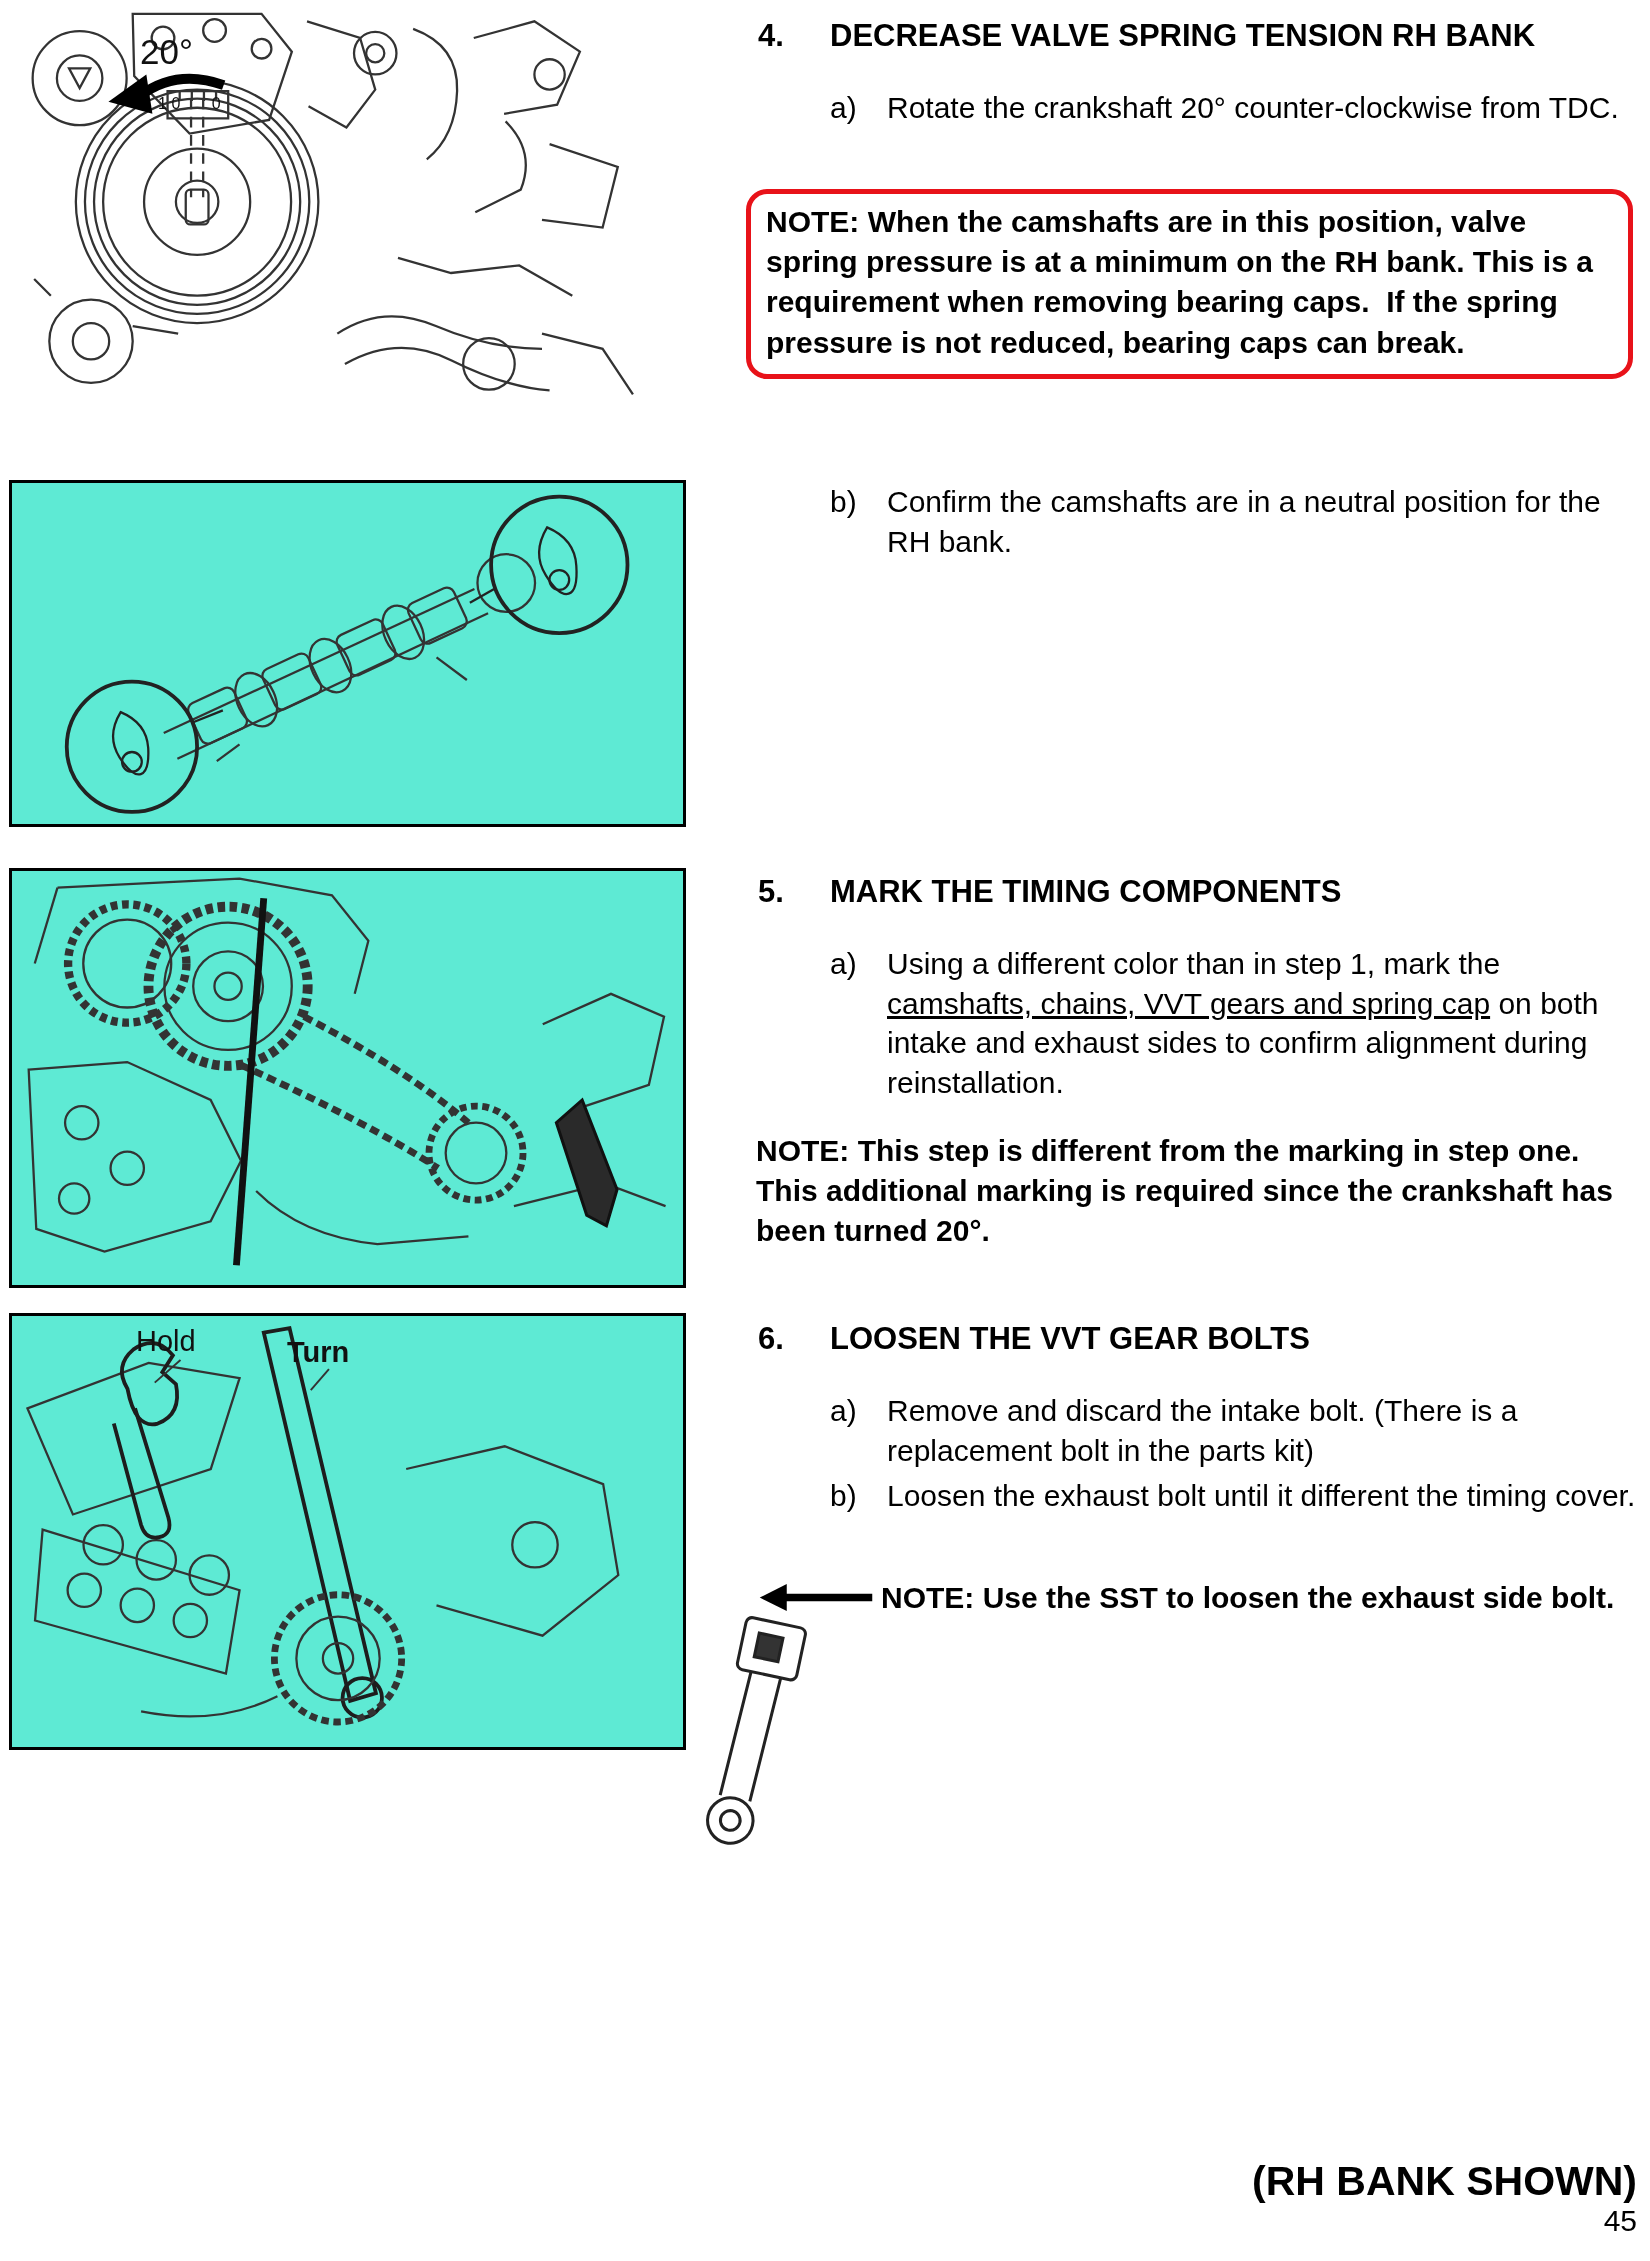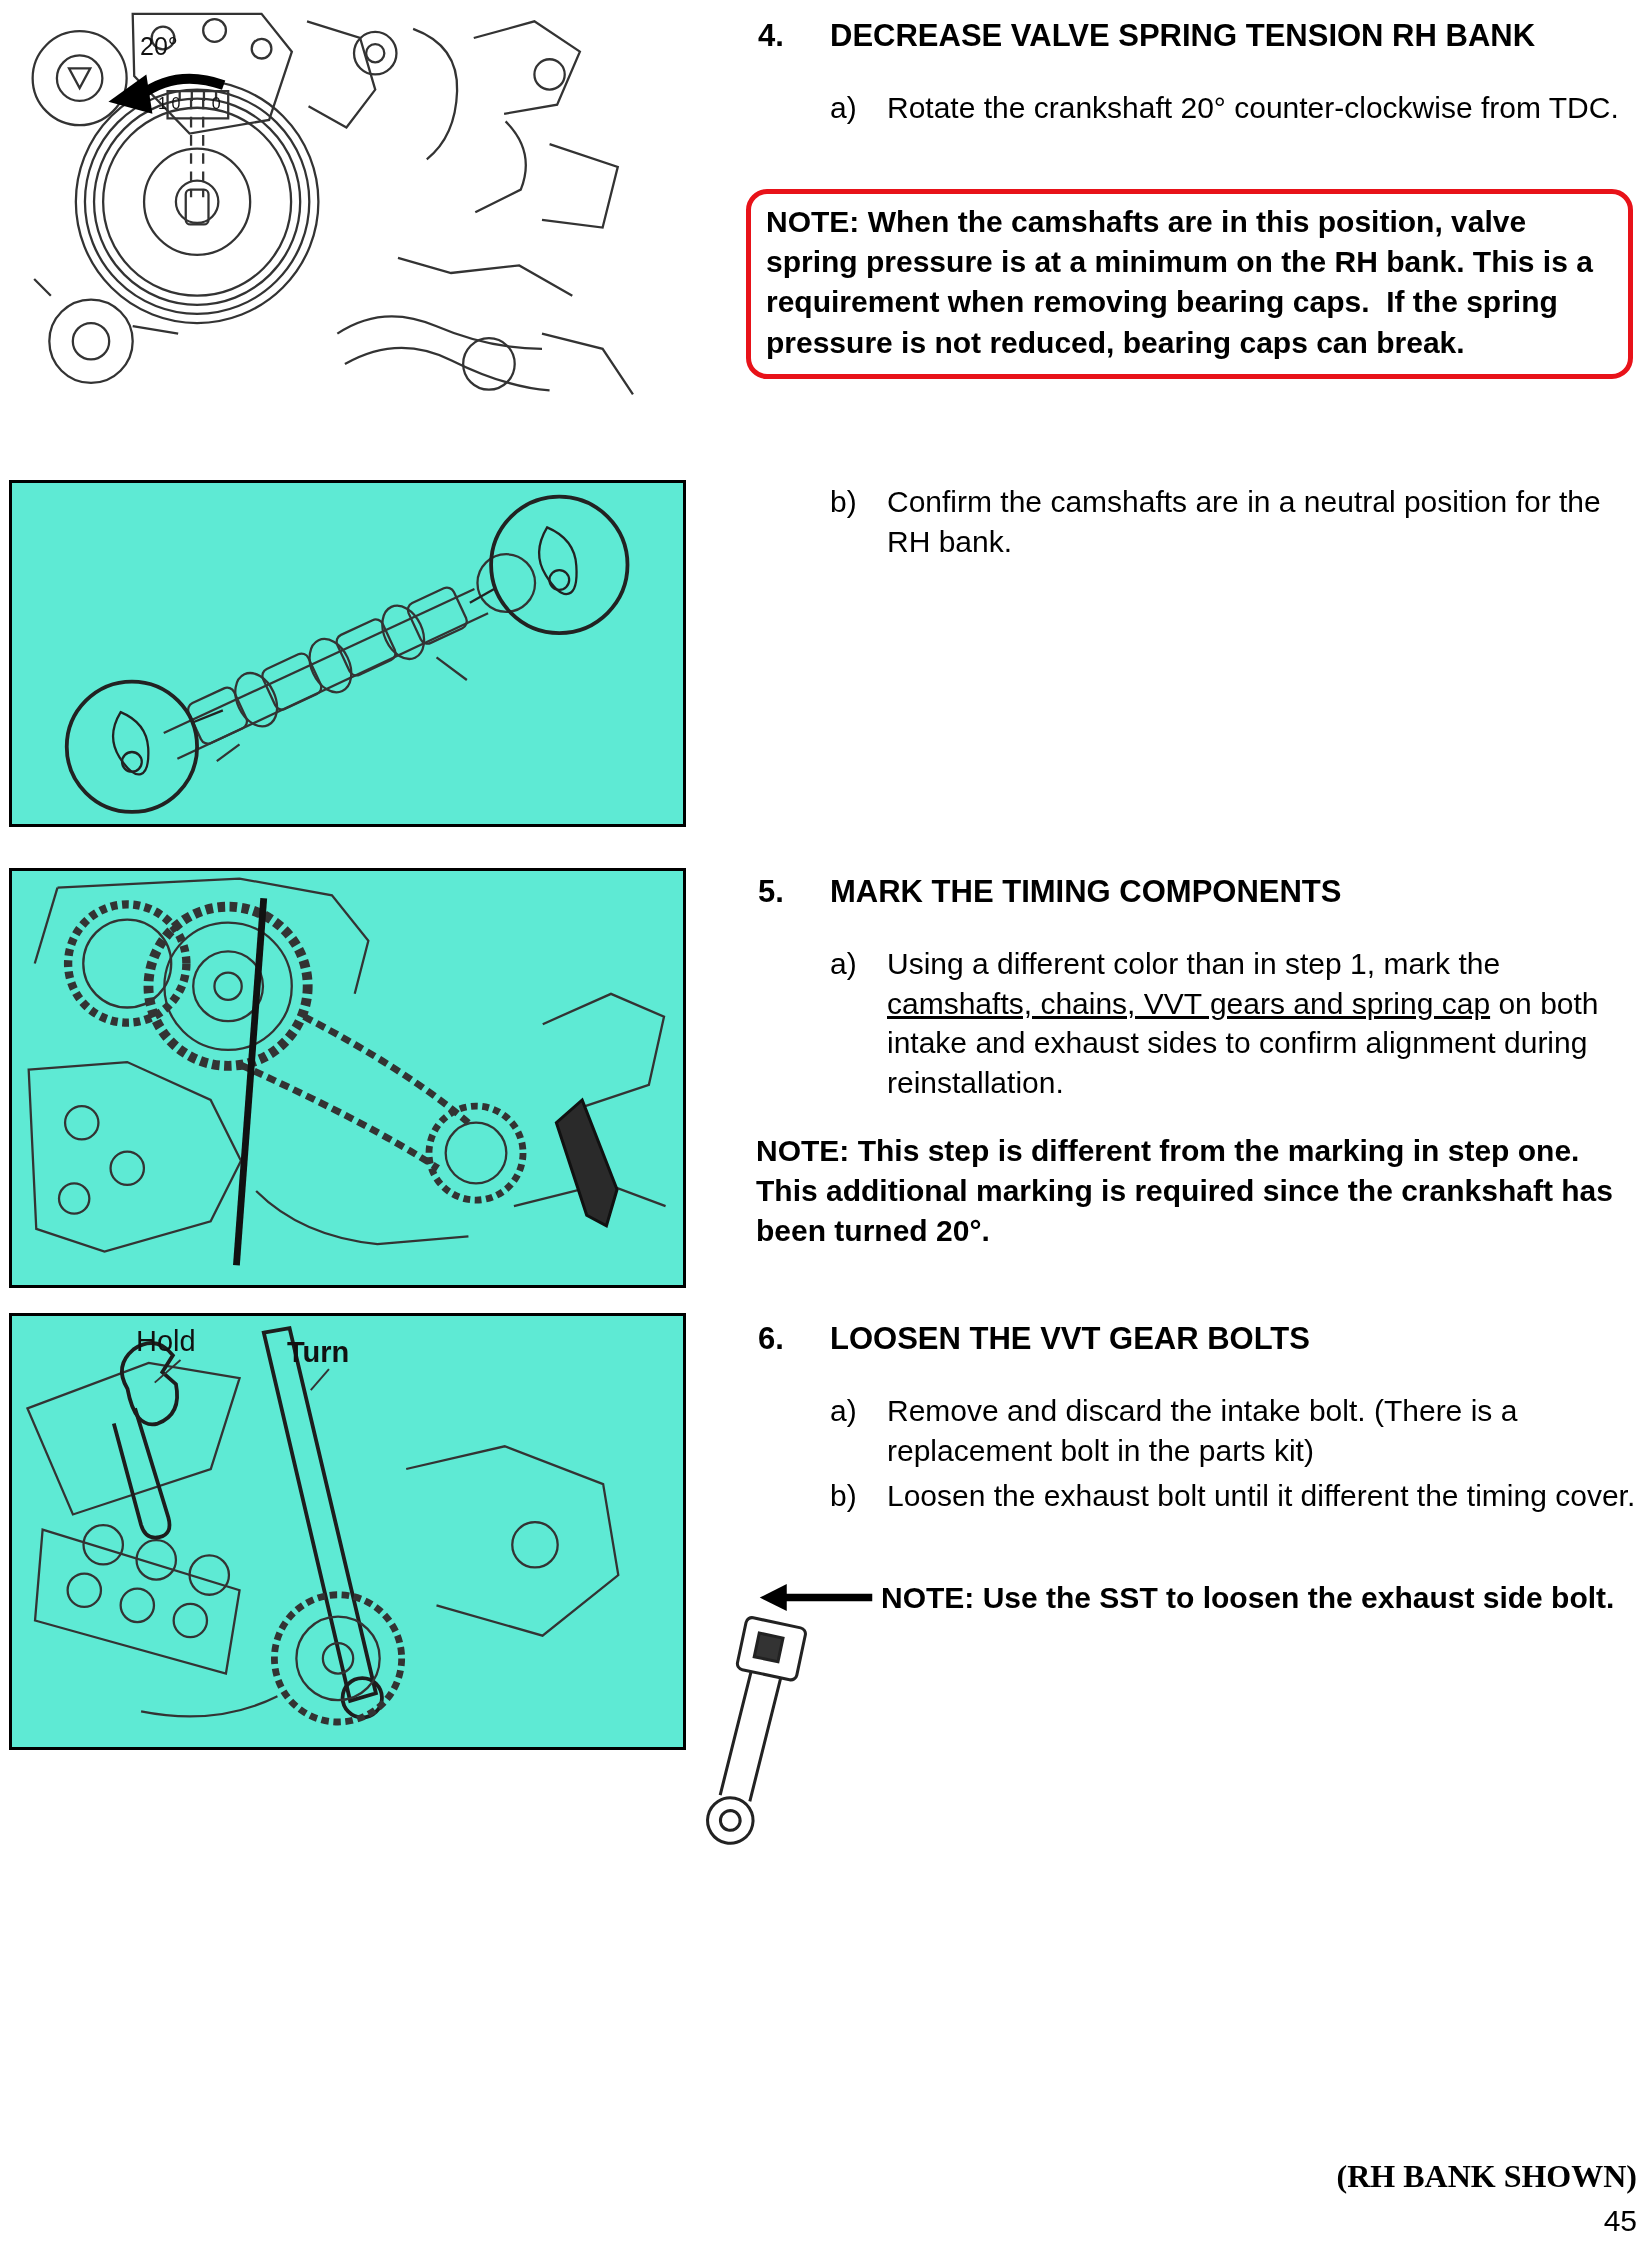--- a/index.html
+++ b/index.html
@@ -23,24 +23,24 @@
 
   .note-red {
     border:5.3px solid #e81219;
     padding:7.6px 12px 10.6px 15px;
     font-weight:bold; line-height:1.345; white-space:pre-wrap;
   }
   .note-bold { font-weight:bold; line-height:1.33; white-space:pre-wrap; }
   .ul { text-decoration:underline; }
 
   .fig-label { position:absolute; color:#111; font-size:29px; white-space:pre; }
-  .angle-label { font-size:25px; font-weight:normal; }
+  .angle-label { font-size:35px; font-weight:normal; }
   .scale-label { font-size:16px; letter-spacing:4.5px; }
 
-  .footer-note { font-weight:bold; font-size:32px; text-align:right;font-family:Liberation Serif, serif; }
+  .footer-note { font-weight:bold; font-size:41px; text-align:right; }
   .page-num { font-size:30px; text-align:right; }
 </style>
 </head>
 <body>
 
 <div class="abs fig" style="left:19px; top:6px; width:667px; height:440px;">
   <svg width="667" height="440" viewBox="0 0 880 580">
     <g fill="none" stroke="#333" stroke-width="3">
       <circle cx="80" cy="95" r="62"></circle>
         <circle cx="80" cy="95" r="30"></circle>

